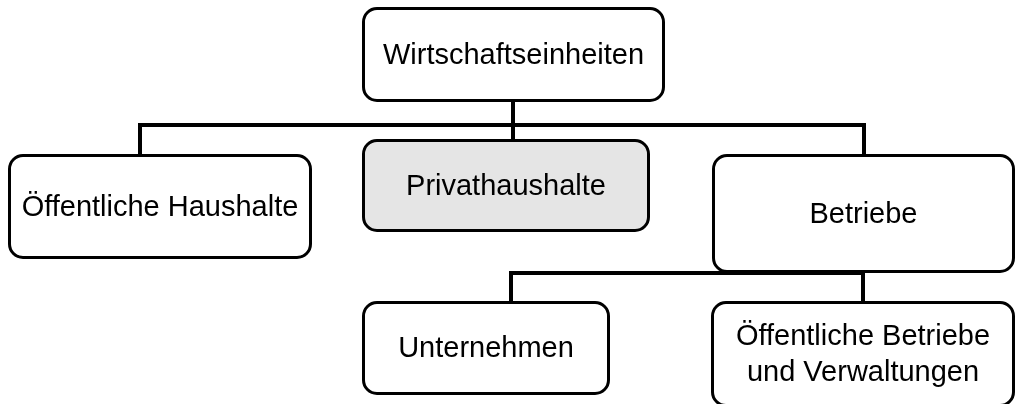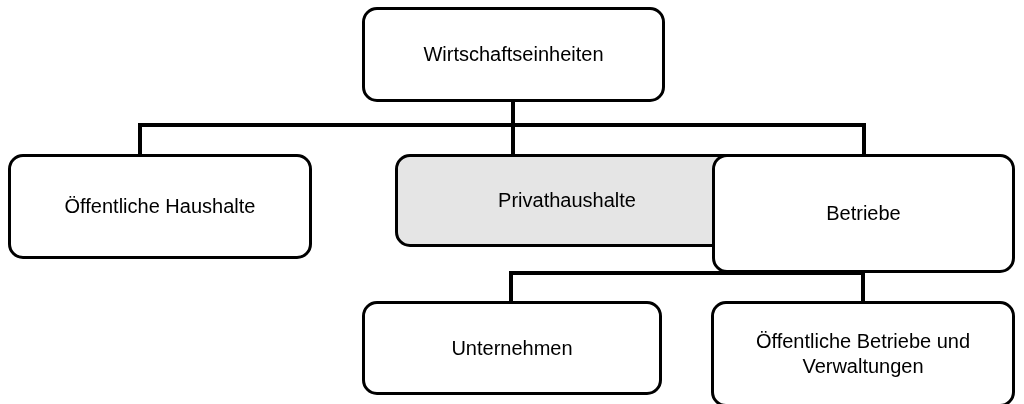--- a/index.html
+++ b/index.html
@@ -18,37 +18,37 @@
   .node {
     position: absolute;
     box-sizing: border-box;
     border: 3px solid #000000;
     border-radius: 15px;
     background: #ffffff;
     display: flex;
     align-items: center;
     justify-content: center;
     text-align: center;
-    font-size: 20px;
+    font-size: 29px;
     line-height: 1.24;
     color: #000000;
     padding: 0 8px;
     z-index: 2;
   }
   .edge {
     position: absolute;
     background: #000000;
     z-index: 1;
   }
   
   #node-root   { left: 362px; top: 7px;   width: 303px; height: 95px; }
   #node-l2a    { left: 8px;   top: 154px; width: 304px; height: 105px; }
-  #node-l2b    { left: 362px; top: 154px; width: 344px; height: 93px; margin-left: 33px; }
+  #node-l2b    { left: 362px; top: 139px; width: 288px; height: 93px; }
   #node-l2c    { left: 712px; top: 154px; width: 303px; height: 119px; }
-  #node-l3a    { left: 362px; top: 301px; width: 300px; height: 94px; }
+  #node-l3a    { left: 362px; top: 301px; width: 248px; height: 94px; }
   #node-l3b    { left: 711px; top: 301px; width: 304px; height: 106px; }
   
   #edge1-stem  { left: 511px; top: 100px; width: 4px;   height: 56px; }
   #edge1-h     { left: 138px; top: 123px; width: 728px; height: 4px;  }
   #edge1-left  { left: 138px; top: 123px; width: 4px;   height: 33px; }
   #edge1-right { left: 862px; top: 123px; width: 4px;   height: 33px; }
   #edge2-stem  { left: 861px; top: 245px; width: 4px;   height: 58px; }
   #edge2-h     { left: 509px; top: 271px; width: 356px; height: 4px;  }
   #edge2-left  { left: 509px; top: 271px; width: 4px;   height: 32px; }
 </style>

